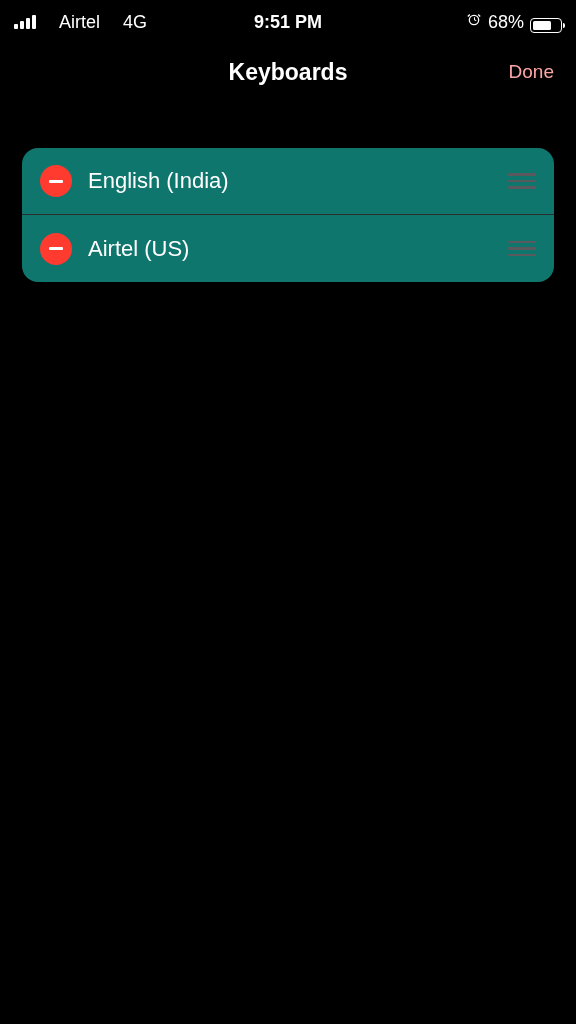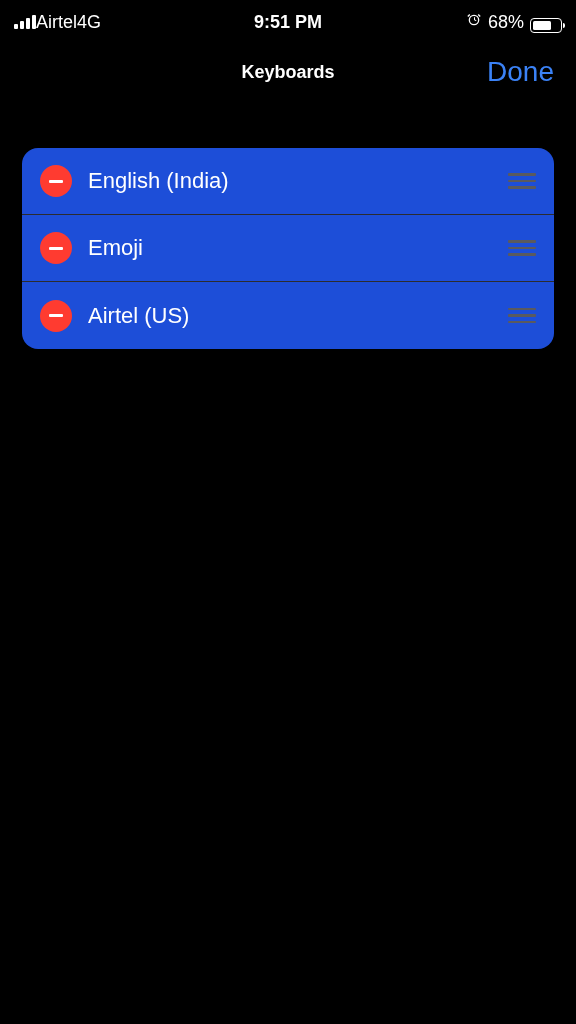--- a/index.html
+++ b/index.html
@@ -20,21 +20,21 @@
       justify-content: space-between;
       align-items: center;
       padding: 8px 14px 0 14px;
       height: 36px;
       font-size: 18px;
       font-weight: 500;
     }
     .status-left {
       display: flex;
       align-items: center;
-      gap: 0;
+      gap: 23px;
     }
     .signal-bars {
       display: flex;
       align-items: flex-end;
       gap: 2px;
       height: 14px;
     }
     .signal-bars span {
       width: 4px;
       background: #fff;
@@ -81,36 +81,36 @@
     }
     .nav-bar {
       display: flex;
       align-items: center;
       justify-content: center;
       position: relative;
       height: 56px;
       margin-top: 8px;
     }
     .nav-title {
-      font-size: 18px;
+      font-size: 23px;
       font-weight: 600;
       color: #fff;
       text-align: right;
     }
     .done-btn {
       position: absolute;
       right: 22px;
-      font-size: 28px;
+      font-size: 19px;
       font-weight: 500;
-      color: #3b82f6;
+      color: #fca5a5;
       cursor: pointer;
     }
     .list-container {
       margin: 48px 22px 0 22px;
-      background: #1d4ed8;
+      background: #0f766e;
       border-radius: 16px;
       overflow: hidden;
     }
     .list-row {
       display: flex;
       align-items: center;
       height: 67px;
       padding: 0 18px;
       border-bottom: 1px solid #2c2c2e;
     }
@@ -197,29 +197,20 @@
     <div class="delete-btn"></div>
     <div class="row-label">English (India)</div>
     <div class="drag-handle">
       <span></span>
         <span></span>
         <span></span>
     </div>
   </div>
   <div class="list-row">
     <div class="delete-btn"></div>
-    <div class="row-label">Emoji</div>
-    <div class="drag-handle">
-      <span></span>
-        <span></span>
-        <span></span>
-    </div>
-  </div>
-  <div class="list-row">
-    <div class="delete-btn"></div>
     <div class="row-label">Airtel (US)</div>
     <div class="drag-handle">
       <span></span>
         <span></span>
         <span></span>
     </div>
   </div>
 </div>
 
 </body></html>

